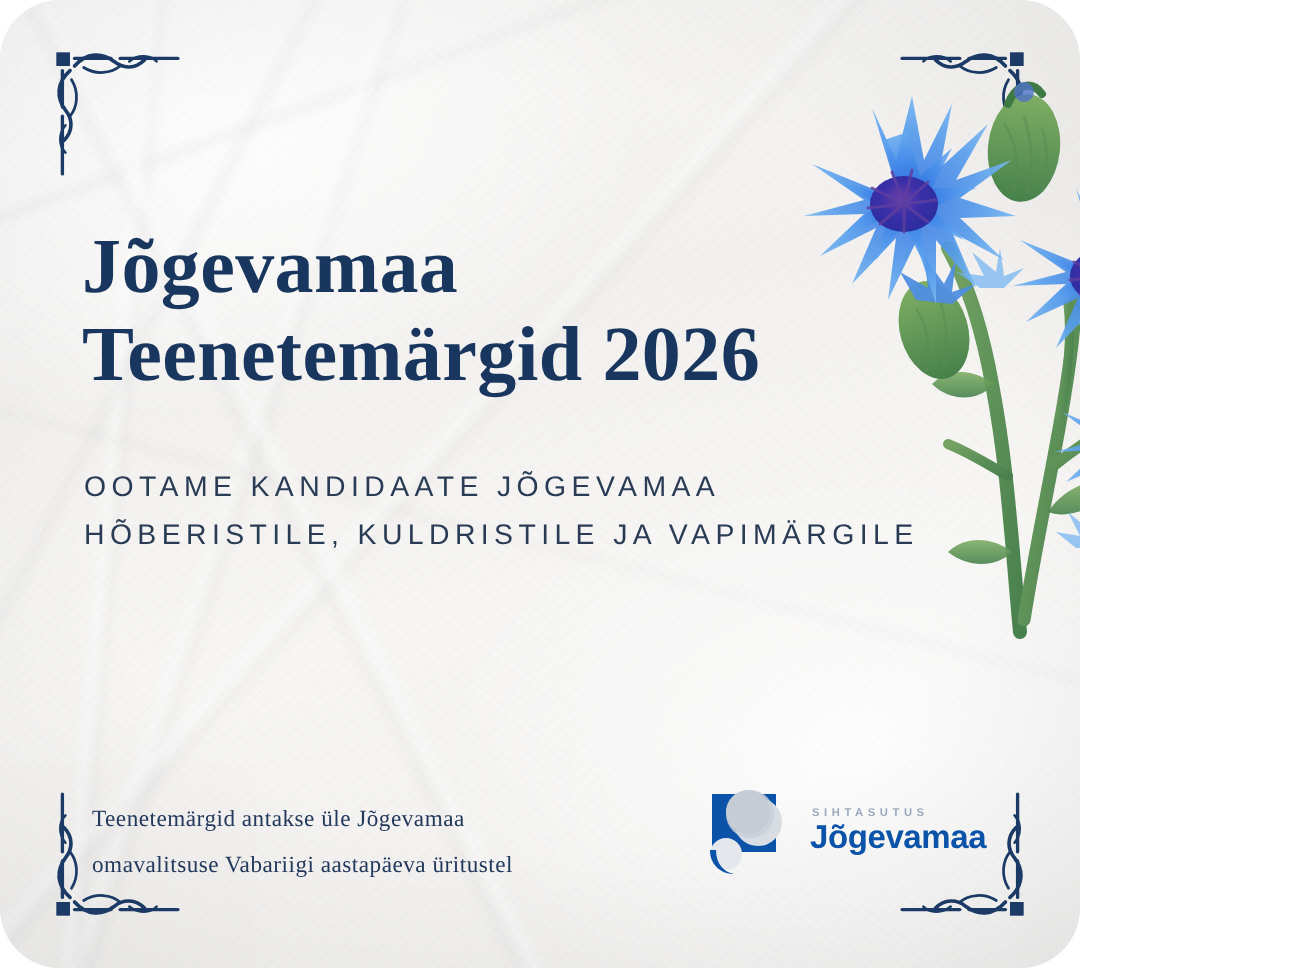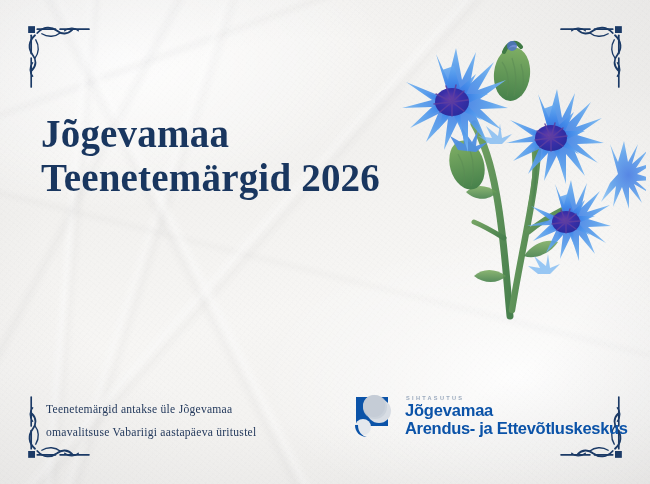--- a/index.html
+++ b/index.html
@@ -2,25 +2,26 @@
 <html><head>
 <meta charset="utf-8">
 <style>
   html, body {
     margin: 0;
     padding: 0;
     background: #ffffff;
   }
   #poster {
     position: relative;
-    width: 650px;
+    width: 540px;
     height: 484px;
     overflow: hidden;
     background-color: #f4f3f1;
     font-family: "Liberation Sans", sans-serif;
+    border-radius: 30px;
     -webkit-font-smoothing: antialiased;
   }
 
   
   .paper-base {
     position: absolute;
     inset: 0;
     background:
       radial-gradient(ellipse 60% 45% at 18% 12%, rgba(255,255,255,0.95) 0%, rgba(255,255,255,0) 70%),
       radial-gradient(ellipse 55% 40% at 80% 78%, rgba(255,255,255,0.9) 0%, rgba(255,255,255,0) 72%),
@@ -392,37 +393,38 @@
         <path d="M160 250 L150 242 L162 244 L156 232 L168 242 L170 230 L172 244 L182 240 L172 250 Z"></path>
       </g>
     </svg>
   </div>
 
   <div class="content">
 
     <div class="title">Jõgevamaa
 Teenetemärgid 2026</div>
 
+    <div class="subtitle">OOTAME KANDIDAATE JÕGEVAMAA
+HÕBERISTILE, KULDRISTILE JA VAPIMÄRGILE</div>
 
 
     <div class="footnote">Teenetemärgid antakse üle Jõgevamaa
 omavalitsuse Vabariigi aastapäeva üritustel</div>
 
     <div class="logo">
       <div class="logo-mark">
         <svg viewBox="0 0 48 48">
           <rect x="6" y="5" width="32" height="29" fill="#0b53a8"></rect>
           <circle cx="29" cy="19" r="12" fill="#d8dde4"></circle>
           <circle cx="25" cy="15" r="12" fill="#c9d0d9" opacity="0.85"></circle>
           <circle cx="13" cy="35" r="8" fill="#e4e8ed"></circle>
           <path d="M5 33 C5 40, 10 45, 17 45 C12 44, 8 40, 8 33 Z" fill="#0b53a8"></path>
           <circle cx="24" cy="14" r="11" fill="#c5ccd6"></circle>
         </svg>
       </div>
       <div class="logo-text">
         <div class="logo-kicker">SIHTASUTUS</div>
         <div class="logo-line1">Jõgevamaa</div>
-        <div class="logo-line2">Arendus- ja Ettevõtluskeskus</div>
       </div>
     </div>
 
   </div>
 </div>
 
 </body></html>

